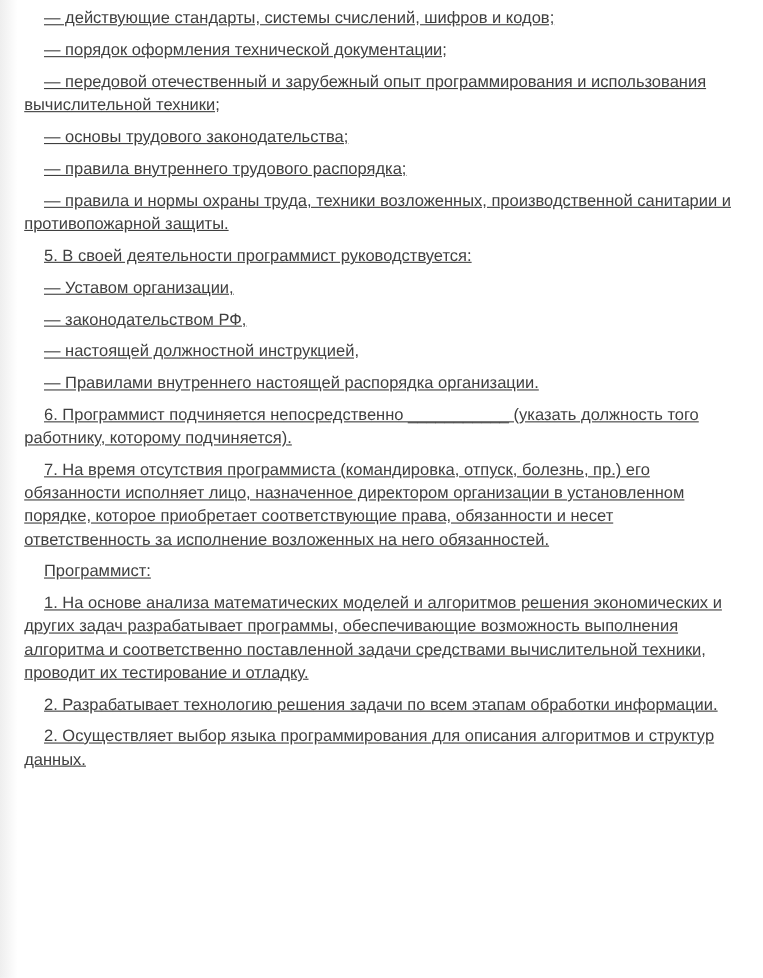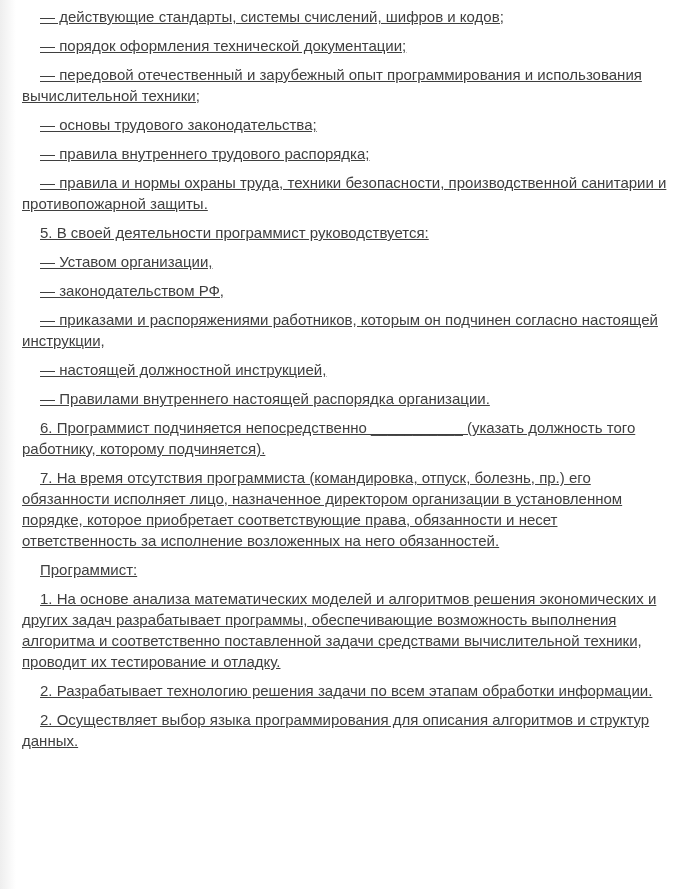--- a/index.html
+++ b/index.html
@@ -47,25 +47,24 @@
 <body>
 
 <div class="edge-shade"></div>
 
 <main class="doc">
   <p class="para">— действующие стандарты, системы счислений, шифров и кодов;</p>
   <p class="para">— порядок оформления технической документации;</p>
   <p class="para">— передовой отечественный и зарубежный опыт программирования и использования вычислительной техники;</p>
   <p class="para">— основы трудового законодательства;</p>
   <p class="para">— правила внутреннего трудового распорядка;</p>
-  <p class="para">— правила и нормы охраны труда, техники безопасности, производственной санитарии и противопожарной защиты.</p>
+  <p class="para">— правила и нормы охраны труда, техники возложенных, производственной санитарии и противопожарной защиты.</p>
   <p class="para">5. В своей деятельности программист руководствуется:</p>
   <p class="para">— Уставом организации,</p>
   <p class="para">— законодательством РФ,</p>
-  <p class="para">— приказами и распоряжениями работников, которым он подчинен согласно настоящей инструкции,</p>
   <p class="para">— настоящей должностной инструкцией,</p>
   <p class="para">— Правилами внутреннего настоящей распорядка организации.</p>
   <p class="para">6. Программист подчиняется непосредственно ___________ (указать должность того работнику, которому подчиняется).</p>
   <p class="para">7. На время отсутствия программиста (командировка, отпуск, болезнь, пр.) его обязанности исполняет лицо, назначенное директором организации в установленном порядке, которое приобретает соответствующие права, обязанности и несет ответственность за исполнение возложенных на него обязанностей.</p>
   <p class="para">Программист:</p>
   <p class="para">1. На основе анализа математических моделей и алгоритмов решения экономических и других задач разрабатывает программы, обеспечивающие возможность выполнения алгоритма и соответственно поставленной задачи средствами вычислительной техники, проводит их тестирование и отладку.</p>
   <p class="para">2. Разрабатывает технологию решения задачи по всем этапам обработки информации.</p>
   <p class="para">2. Осуществляет выбор языка программирования для описания алгоритмов и структур данных.</p>
 </main>
 

